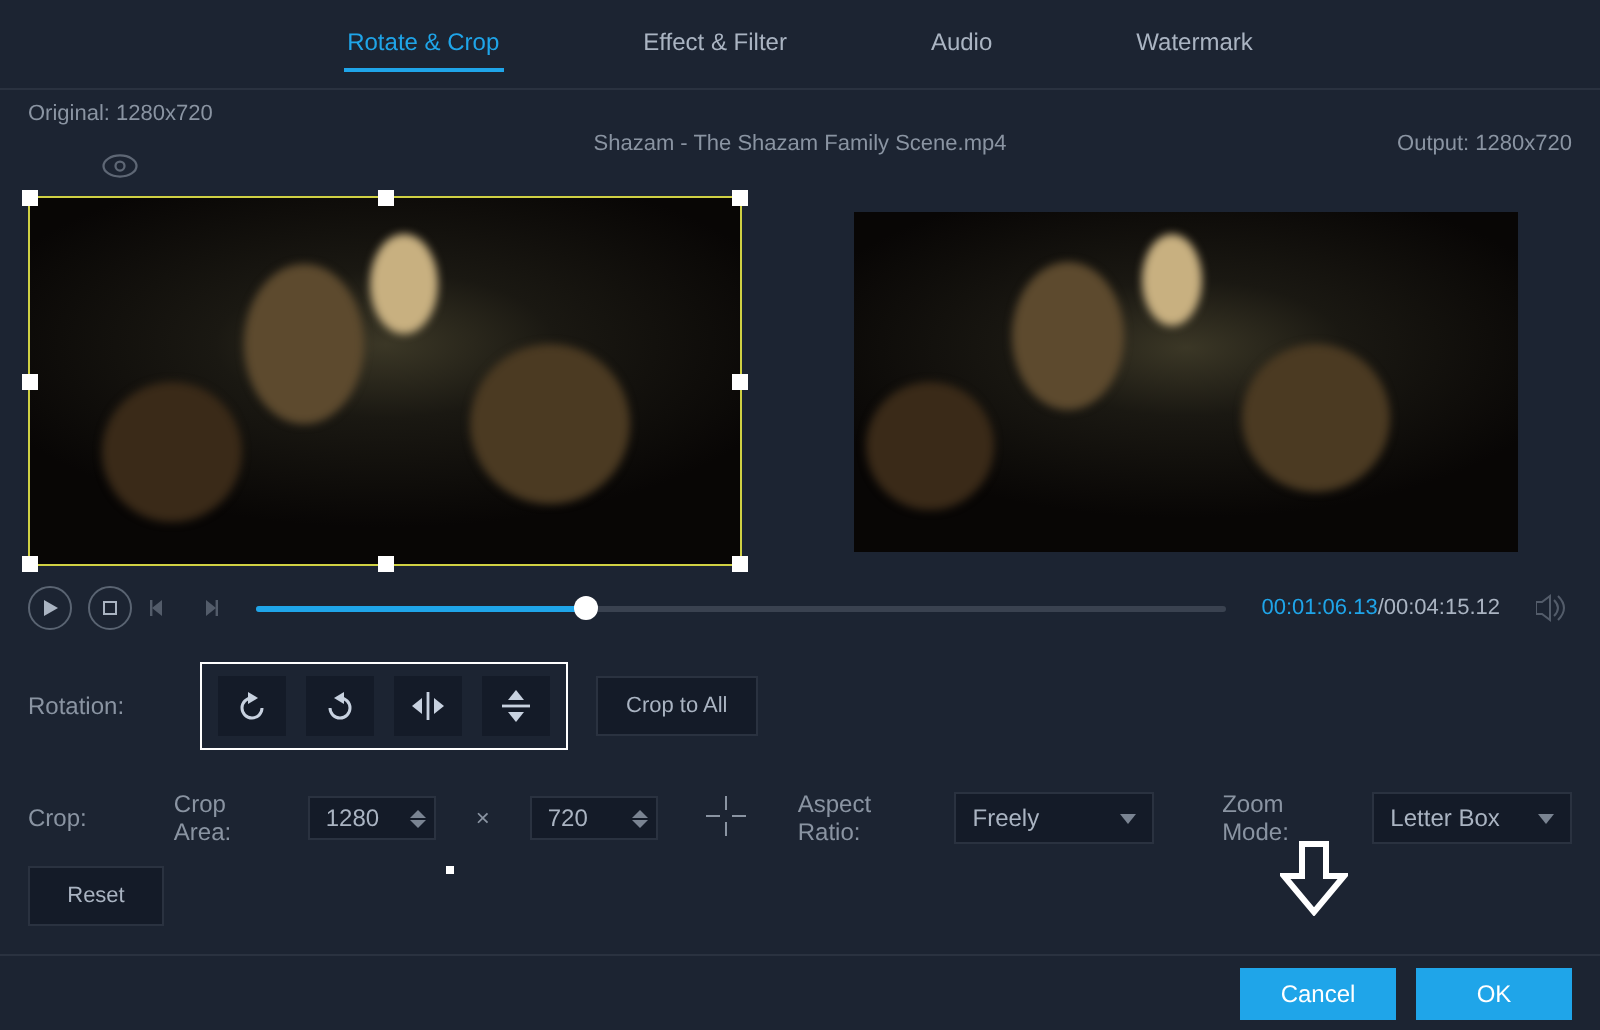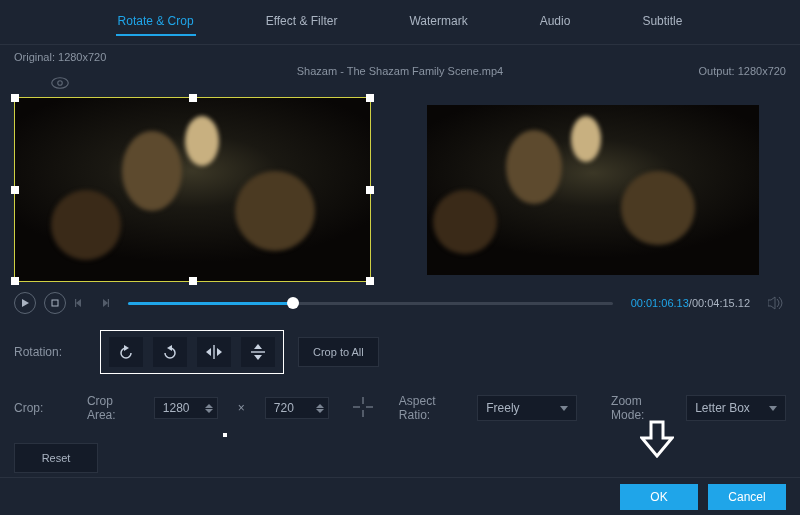--- a/index.html
+++ b/index.html
@@ -176,23 +176,22 @@
   }
   
   .blob { position: absolute; border-radius: 50%; filter: blur(2px); }
 </style>
 </head>
 <body>
 
 <div class="tabs">
   <div class="tab active">Rotate &amp; Crop</div>
   <div class="tab">Effect &amp; Filter</div>
+  <div class="tab">Audio</div>
   <div class="tab">Watermark</div>
-  <div class="tab">Audio</div>
-  <div class="tab">Subtitle</div>
 </div>
 
 <div class="info-bar">
   <div class="info-left">
     <span>Original: 1280x720</span>
     <span>
       <svg class="eye-icon" viewBox="0 0 24 16">
           <ellipse cx="12" cy="8" rx="11" ry="7" fill="none" stroke="#8a94a2" stroke-width="1.5"></ellipse>
           <circle cx="12" cy="8" r="3" fill="none" stroke="#8a94a2" stroke-width="1.5"></circle>
         </svg>
@@ -335,27 +334,27 @@
     <span class="chev"></span>
   </span>
   <span class="field-label" style="margin-left:20px;">Zoom Mode:</span>
   <span class="dropdown">
     <span>Letter Box</span>
     <span class="chev"></span>
   </span>
 </div>
 
 <div class="section-row" style="padding-top:0;">
-  <button class="btn" style="width:84px; text-align:center;margin-top:11px;">Reset</button>
+  <button class="btn" style="width:68px; text-align:center;">Reset</button>
 </div>
 
 <div class="white-dot"></div>
 
 <div class="arrow-down">
   <svg width="34" height="38" viewBox="0 0 34 38">
       <path d="M11 2 L23 2 L23 18 L32 18 L17 36 L2 18 L11 18 Z" fill="none" stroke="#fff" stroke-width="3"></path>
     </svg>
 </div>
 
 <div class="footer">
+  <button class="primary-btn">Cancel</button>
   <button class="primary-btn">OK</button>
-  <button class="primary-btn">Cancel</button>
 </div>
 
 </body></html>

